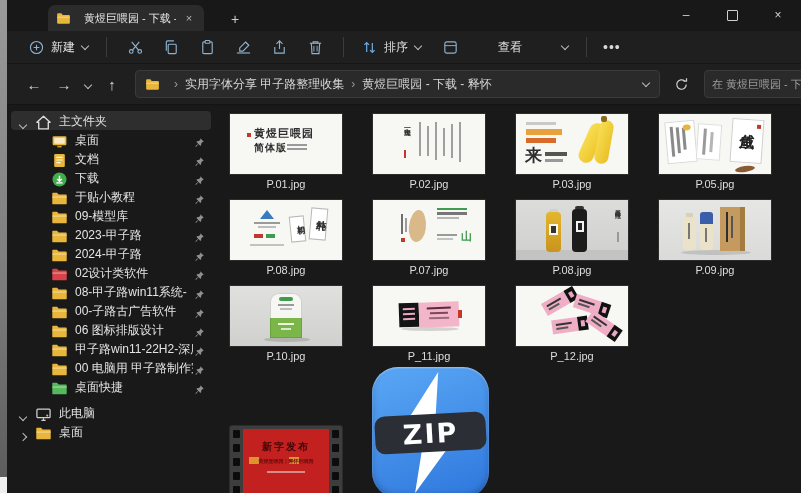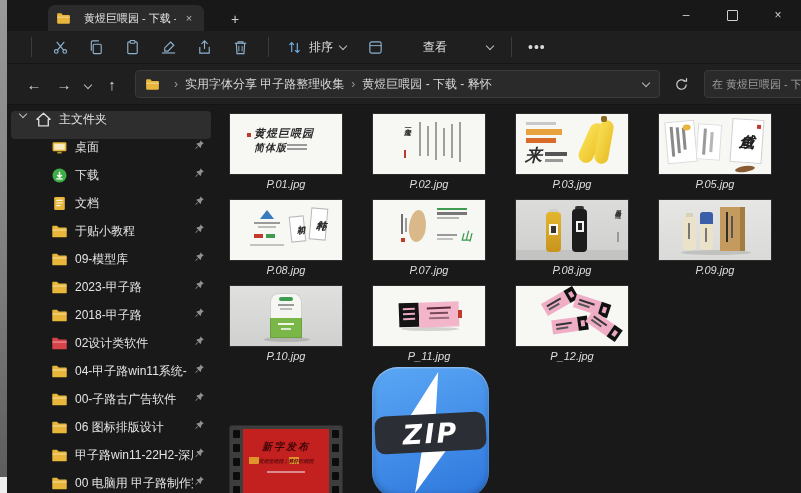--- a/index.html
+++ b/index.html
@@ -42,31 +42,31 @@
   .bsep{color:#9a9a9a;font-size:12px;}
   .addr .chev{margin-left:auto;}
   .refresh{width:26px;height:26px;display:flex;align-items:center;justify-content:center;margin-left:8px;flex:none;}
   .search{width:128px;height:26px;background:#2a2a2a;border:1px solid #3a3a3a;border-radius:4px;margin-left:10px;
           display:flex;align-items:center;padding:0 7px;gap:4px;flex:none;overflow:hidden;}
   .search-text{flex:1;font-size:11px;color:#9f9f9f;white-space:nowrap;overflow:hidden;}
 
   
   .main{flex:1;display:flex;background:#191919;overflow:hidden;}
   .sidebar{width:208px;flex:none;padding-top:6px;overflow:hidden;}
-  .srow{height:28px;display:flex;align-items:flex-start;margin:0 4px;padding:0 6px 0 8px;border-radius:4px;
+  .srow{height:19px;display:flex;align-items:flex-end;margin:0 4px;padding:0 6px 0 8px;border-radius:4px;
         color:#e4e4e4;font-size:12px;}
   .srow.sel{background:#2e2e2e;}
   .srow.gap{margin-top:7px;}
   .srow .chev{flex:none;margin-right:4px;width:12px;}
   .srow.lvl1{padding-left:24px;}
   .sicon{width:17px;height:16px;flex:none;margin-right:7px;}
   .slabel{flex:1;white-space:nowrap;overflow:hidden;}
   .pin{width:12px;height:12px;flex:none;opacity:.85;}
 
-  .content{flex:1;position:relative;overflow:hidden;font-style:italic;}
+  .content{flex:1;position:relative;overflow:hidden;}
   .grid{position:absolute;left:15px;top:9px;display:grid;grid-template-columns:repeat(4,112px);column-gap:31px;row-gap:10px;}
   .tile{width:112px;}
   .thumb{width:112px;height:60px;background:#f7f7f4;position:relative;overflow:hidden;box-shadow:0 0 0 1px #2c2c2c;}
   .thumb div{box-sizing:border-box;}
   .fname{display:block;text-align:center;color:#dedede;font-size:11px;margin-top:4px;white-space:nowrap;}
 
   
   .film{position:absolute;left:15px;top:321px;width:112px;height:75px;background:#3d3d3d;border-radius:2px;
         overflow:hidden;box-shadow:0 0 0 1px #2c2c2c;}
   .film div{box-sizing:border-box;}
@@ -103,20 +103,28 @@
       <div class="wctrls">
         <span class="wc">–</span>
         <span class="wc">
             <span class="sq"></span>
           </span>
         <span class="wc">×</span>
       </div>
     </div>
 
     <div class="toolbar">
+      <div class="tbtn">
+        <span class="tico" id="ic-new"><svg viewBox="0 0 18 18">
+              <circle cx="9" cy="9" r="6.4" fill="none" stroke="#8fb3cf" stroke-width="1.2"></circle>
+              <path d="M9 6v6M6 9h6" stroke="#8fb3cf" stroke-width="1.2"></path>
+            </svg></span>
+        <span>新建</span>
+        <span class="chev"></span>
+      </div>
       <div class="tdiv"></div>
       <span class="ticon-btn">
           <span class="tico" id="ic-cut"><svg viewBox="0 0 18 18">
               <circle cx="4.5" cy="13.2" r="1.9" fill="none" stroke="#8fb3cf" stroke-width="1.2"></circle>
               <circle cx="13.5" cy="13.2" r="1.9" fill="none" stroke="#8fb3cf" stroke-width="1.2"></circle>
               <path d="M5.8 11.7 13 3M12.2 11.7 5 3" stroke="#8fb3cf" stroke-width="1.2"></path>
             </svg></span>
         </span>
       <span class="ticon-btn">
           <span class="tico" id="ic-copy"><svg viewBox="0 0 18 18">
@@ -218,43 +226,43 @@
                 <rect x="6" y="12" width="4" height="1.6" fill="#c79a2e"></rect>
               </svg></span>
     <span class="slabel">桌面</span>
     <span class="pin"><svg viewBox="0 0 16 16">
                 <path d="M9.8 1.6 14.4 6.2l-1.6.5-1.8 1.8-.2 2.7-1.2.5-2.3-2.3-3.3 3.9-.9-.9 3.9-3.3L4.7 6.8l.5-1.2 2.7-.2 1.8-1.8z" fill="#a5a5a5"></path>
               </svg></span>
   </div>
           <div class="srow lvl1">
     <span class="chev" style="visibility: hidden;"></span>
     <span class="sicon"><svg viewBox="0 0 16 16">
+                <rect x="3" y="1.8" width="10" height="12.4" rx="1.2" fill="#e9b63c"></rect>
+                <path d="M5 5h6M5 7.5h6M5 10h4" stroke="#fff8e0" stroke-width="1.1"></path>
+              </svg></span>
+    <span class="slabel">文档</span>
+    <span class="pin"><svg viewBox="0 0 16 16">
+                <path d="M9.8 1.6 14.4 6.2l-1.6.5-1.8 1.8-.2 2.7-1.2.5-2.3-2.3-3.3 3.9-.9-.9 3.9-3.3L4.7 6.8l.5-1.2 2.7-.2 1.8-1.8z" fill="#a5a5a5"></path>
+              </svg></span>
+  </div>
+          <div class="srow lvl1">
+    <span class="chev" style="visibility: hidden;"></span>
+    <span class="sicon"><svg viewBox="0 0 16 16">
                 <circle cx="8" cy="8" r="6.6" fill="#3fae49"></circle>
                 <path d="M8 4.5v5M5.8 7.5 8 9.7l2.2-2.2" stroke="#fff" stroke-width="1.4" fill="none"></path>
                 <path d="M5 11.2h6" stroke="#fff" stroke-width="1.2"></path>
               </svg></span>
     <span class="slabel">下载</span>
     <span class="pin"><svg viewBox="0 0 16 16">
                 <path d="M9.8 1.6 14.4 6.2l-1.6.5-1.8 1.8-.2 2.7-1.2.5-2.3-2.3-3.3 3.9-.9-.9 3.9-3.3L4.7 6.8l.5-1.2 2.7-.2 1.8-1.8z" fill="#a5a5a5"></path>
               </svg></span>
   </div>
           <div class="srow lvl1">
     <span class="chev" style="visibility: hidden;"></span>
     <span class="sicon"><svg viewBox="0 0 16 16">
-                <rect x="3" y="1.8" width="10" height="12.4" rx="1.2" fill="#e9b63c"></rect>
-                <path d="M5 5h6M5 7.5h6M5 10h4" stroke="#fff8e0" stroke-width="1.1"></path>
-              </svg></span>
-    <span class="slabel">文档</span>
-    <span class="pin"><svg viewBox="0 0 16 16">
-                <path d="M9.8 1.6 14.4 6.2l-1.6.5-1.8 1.8-.2 2.7-1.2.5-2.3-2.3-3.3 3.9-.9-.9 3.9-3.3L4.7 6.8l.5-1.2 2.7-.2 1.8-1.8z" fill="#a5a5a5"></path>
-              </svg></span>
-  </div>
-          <div class="srow lvl1">
-    <span class="chev" style="visibility: hidden;"></span>
-    <span class="sicon"><svg viewBox="0 0 16 16">
                 <path d="M1.2 3.4c0-.5.4-.9.9-.9h3.6l1.5 1.8h6.7c.5 0 .9.4.9.9v7.4c0 .5-.4.9-.9.9H2.1c-.5 0-.9-.4-.9-.9z" fill="#e9b63c"></path>
                 <path d="M1.2 6.1h13.6v1.1H1.2z" fill="rgba(255,255,255,.45)"></path>
               </svg></span>
     <span class="slabel">于贴小教程</span>
     <span class="pin"><svg viewBox="0 0 16 16">
                 <path d="M9.8 1.6 14.4 6.2l-1.6.5-1.8 1.8-.2 2.7-1.2.5-2.3-2.3-3.3 3.9-.9-.9 3.9-3.3L4.7 6.8l.5-1.2 2.7-.2 1.8-1.8z" fill="#a5a5a5"></path>
               </svg></span>
   </div>
           <div class="srow lvl1">
     <span class="chev" style="visibility: hidden;"></span>
@@ -277,21 +285,21 @@
     <span class="pin"><svg viewBox="0 0 16 16">
                 <path d="M9.8 1.6 14.4 6.2l-1.6.5-1.8 1.8-.2 2.7-1.2.5-2.3-2.3-3.3 3.9-.9-.9 3.9-3.3L4.7 6.8l.5-1.2 2.7-.2 1.8-1.8z" fill="#a5a5a5"></path>
               </svg></span>
   </div>
           <div class="srow lvl1">
     <span class="chev" style="visibility: hidden;"></span>
     <span class="sicon"><svg viewBox="0 0 16 16">
                 <path d="M1.2 3.4c0-.5.4-.9.9-.9h3.6l1.5 1.8h6.7c.5 0 .9.4.9.9v7.4c0 .5-.4.9-.9.9H2.1c-.5 0-.9-.4-.9-.9z" fill="#e9b63c"></path>
                 <path d="M1.2 6.1h13.6v1.1H1.2z" fill="rgba(255,255,255,.45)"></path>
               </svg></span>
-    <span class="slabel">2018-甲子路</span>
+    <span class="slabel">2024-甲子路</span>
     <span class="pin"><svg viewBox="0 0 16 16">
                 <path d="M9.8 1.6 14.4 6.2l-1.6.5-1.8 1.8-.2 2.7-1.2.5-2.3-2.3-3.3 3.9-.9-.9 3.9-3.3L4.7 6.8l.5-1.2 2.7-.2 1.8-1.8z" fill="#a5a5a5"></path>
               </svg></span>
   </div>
           <div class="srow lvl1">
     <span class="chev" style="visibility: hidden;"></span>
     <span class="sicon"><svg viewBox="0 0 16 16">
                 <path d="M1.2 3.4c0-.5.4-.9.9-.9h3.6l1.5 1.8h6.7c.5 0 .9.4.9.9v7.4c0 .5-.4.9-.9.9H2.1c-.5 0-.9-.4-.9-.9z" fill="#d8434a"></path>
                 <path d="M1.2 6.1h13.6v1.1H1.2z" fill="rgba(255,255,255,.45)"></path>
               </svg></span>
@@ -299,21 +307,21 @@
     <span class="pin"><svg viewBox="0 0 16 16">
                 <path d="M9.8 1.6 14.4 6.2l-1.6.5-1.8 1.8-.2 2.7-1.2.5-2.3-2.3-3.3 3.9-.9-.9 3.9-3.3L4.7 6.8l.5-1.2 2.7-.2 1.8-1.8z" fill="#a5a5a5"></path>
               </svg></span>
   </div>
           <div class="srow lvl1">
     <span class="chev" style="visibility: hidden;"></span>
     <span class="sicon"><svg viewBox="0 0 16 16">
                 <path d="M1.2 3.4c0-.5.4-.9.9-.9h3.6l1.5 1.8h6.7c.5 0 .9.4.9.9v7.4c0 .5-.4.9-.9.9H2.1c-.5 0-.9-.4-.9-.9z" fill="#e9b63c"></path>
                 <path d="M1.2 6.1h13.6v1.1H1.2z" fill="rgba(255,255,255,.45)"></path>
               </svg></span>
-    <span class="slabel">04-甲子路win11系统-</span>
+    <span class="slabel">08-甲子路win11系统-</span>
     <span class="pin"><svg viewBox="0 0 16 16">
                 <path d="M9.8 1.6 14.4 6.2l-1.6.5-1.8 1.8-.2 2.7-1.2.5-2.3-2.3-3.3 3.9-.9-.9 3.9-3.3L4.7 6.8l.5-1.2 2.7-.2 1.8-1.8z" fill="#a5a5a5"></path>
               </svg></span>
   </div>
           <div class="srow lvl1">
     <span class="chev" style="visibility: hidden;"></span>
     <span class="sicon"><svg viewBox="0 0 16 16">
                 <path d="M1.2 3.4c0-.5.4-.9.9-.9h3.6l1.5 1.8h6.7c.5 0 .9.4.9.9v7.4c0 .5-.4.9-.9.9H2.1c-.5 0-.9-.4-.9-.9z" fill="#e9b63c"></path>
                 <path d="M1.2 6.1h13.6v1.1H1.2z" fill="rgba(255,255,255,.45)"></path>
               </svg></span>
@@ -354,20 +362,21 @@
     <span class="pin"><svg viewBox="0 0 16 16">
                 <path d="M9.8 1.6 14.4 6.2l-1.6.5-1.8 1.8-.2 2.7-1.2.5-2.3-2.3-3.3 3.9-.9-.9 3.9-3.3L4.7 6.8l.5-1.2 2.7-.2 1.8-1.8z" fill="#a5a5a5"></path>
               </svg></span>
   </div>
           <div class="srow lvl1">
     <span class="chev" style="visibility: hidden;"></span>
     <span class="sicon"><svg viewBox="0 0 16 16">
                 <path d="M1.2 3.4c0-.5.4-.9.9-.9h3.6l1.5 1.8h6.7c.5 0 .9.4.9.9v7.4c0 .5-.4.9-.9.9H2.1c-.5 0-.9-.4-.9-.9z" fill="#55b85c"></path>
                 <path d="M1.2 6.1h13.6v1.1H1.2z" fill="rgba(255,255,255,.45)"></path>
               </svg></span>
+    <span class="slabel">桌面快捷</span>
     <span class="pin"><svg viewBox="0 0 16 16">
                 <path d="M9.8 1.6 14.4 6.2l-1.6.5-1.8 1.8-.2 2.7-1.2.5-2.3-2.3-3.3 3.9-.9-.9 3.9-3.3L4.7 6.8l.5-1.2 2.7-.2 1.8-1.8z" fill="#a5a5a5"></path>
               </svg></span>
   </div>
           <div class="srow gap">
     <span class="chev"></span>
     <span class="sicon"><svg viewBox="0 0 16 16">
                 <rect x="1.8" y="3" width="12.4" height="8" rx="1" fill="none" stroke="#cfcfcf" stroke-width="1.2"></rect>
                 <path d="M6 13.5h4M8 11.5v2" stroke="#cfcfcf" stroke-width="1.2"></path>
                 <circle cx="11.5" cy="9" r="1" fill="#e9b63c"></circle>

